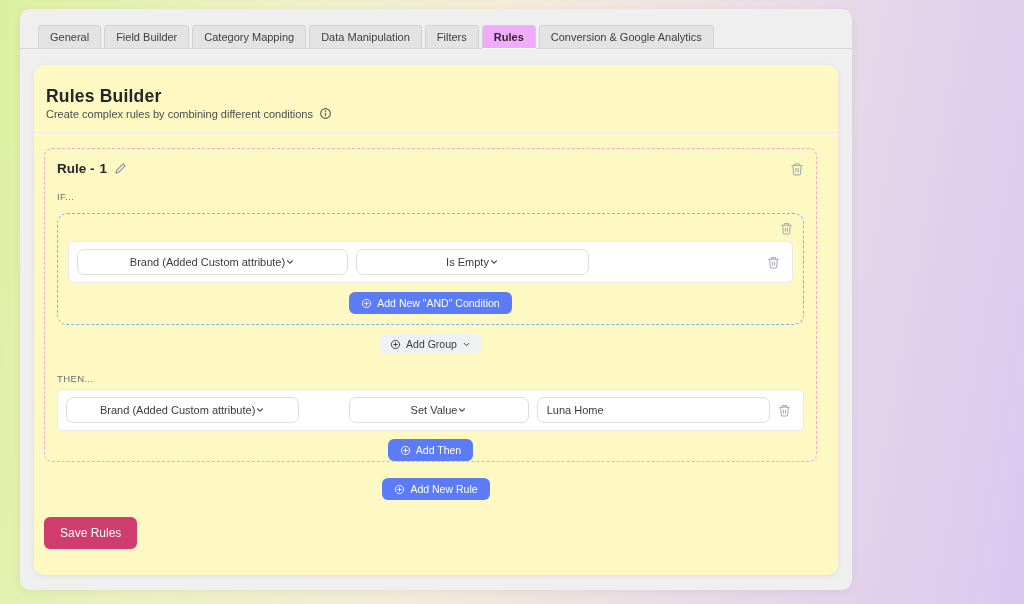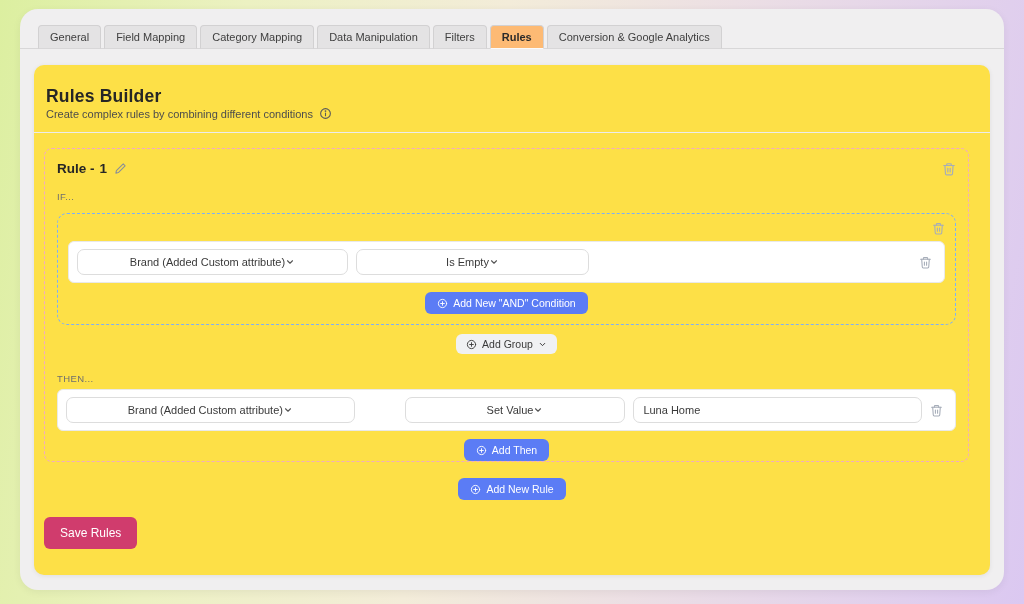--- a/index.html
+++ b/index.html
@@ -2,35 +2,35 @@
 <html><head>
 <meta charset="utf-8">
 <style>
   * { margin:0; padding:0; box-sizing:border-box; }
   html,body { width:1024px; height:604px; font-family:"Liberation Sans", sans-serif; }
   body {
     background: linear-gradient(100deg, #dcefa0 0%, #ecf1c2 22%, #f3ecd9 45%, #ecdfe4 65%, #dbc8f1 100%);
     position:relative; overflow:hidden;
   }
   .panel {
-    position:absolute; left:20px; top:9px; width:984px; height:581px;
-    background:#f0eff0; border-radius:18px;
+    position:absolute; left:20px; top:9px; width:832px; height:581px;
+    background:#f0eff0; border-radius:10px;
     box-shadow:0 2px 8px rgba(0,0,0,0.06);
   }
   
   .tabbar { display:flex; align-items:flex-end; padding:16px 18px 0 18px; border-bottom:1px solid #d8d7d8; }
   .tab {
     background:#e4e3e4; border:1px solid #d2d1d2; border-radius:4px 4px 0 0;
     padding:5px 11px 5px 11px; font-size:11px; color:#3e3e3e; margin-right:3px;
     margin-bottom:-1px; border-bottom:1px solid #d8d7d8; white-space:nowrap; cursor:pointer;
   }
-  .tab.active { background:#fdba74; border-bottom:1px solid #fbfbfb; font-weight:700; color:#2b2b2b; }
+  .tab.active { background:#f0abfc; border-bottom:1px solid #fbfbfb; font-weight:700; color:#2b2b2b; }
   
   .card {
-    background:#fde047; border-radius:10px; margin:16px 14px 0 14px; height:510px;
+    background:#fef9c3; border-radius:10px; margin:16px 14px 0 14px; height:510px;
     box-shadow:0 1px 5px rgba(0,0,0,0.07); overflow:hidden;
   }
   .card-header { padding:21px 12px 12px 12px; }
   .card-title { font-size:17.5px; font-weight:700; color:#262626; letter-spacing:.2px; }
   .card-subtitle-row { display:flex; align-items:flex-end; gap:6px; }
   .card-subtitle { font-size:11px; color:#4c4c4c; }
   .divider { border-bottom:1px solid #ececec; }
   
   .rule {
     margin:15px 21px 0 10px; border:1px dashed #f2a9c5; border-radius:8px;
@@ -85,21 +85,21 @@
     font-family:"Liberation Sans", sans-serif;
   }
 </style>
 </head>
 <body>
 
 <div class="panel">
 
   <div class="tabbar">
     <div class="tab">General</div>
-    <div class="tab">Field Mapping</div>
+    <div class="tab">Field Builder</div>
     <div class="tab">Category Mapping</div>
     <div class="tab">Data Manipulation</div>
     <div class="tab">Filters</div>
     <div class="tab active">Rules</div>
     <div class="tab">Conversion &amp; Google Analytics</div>
   </div>
 
   <div class="card">
 
     <div class="card-header">

